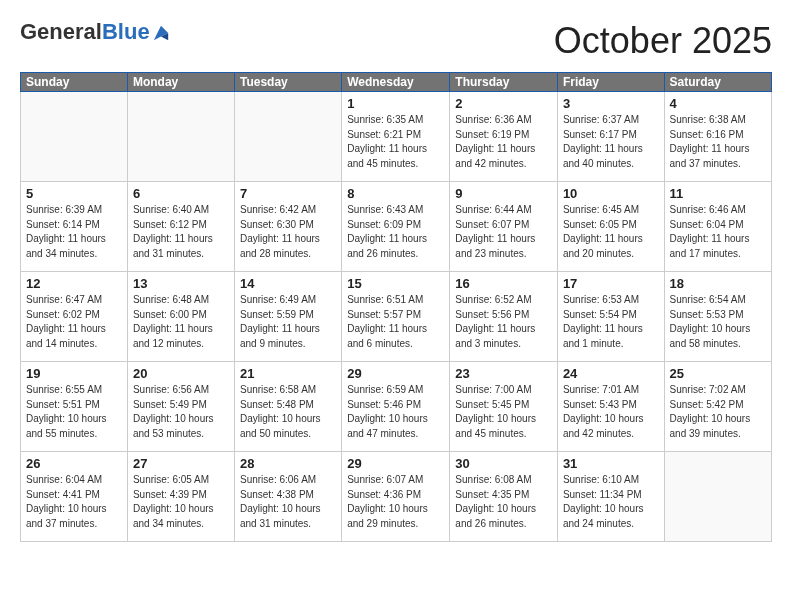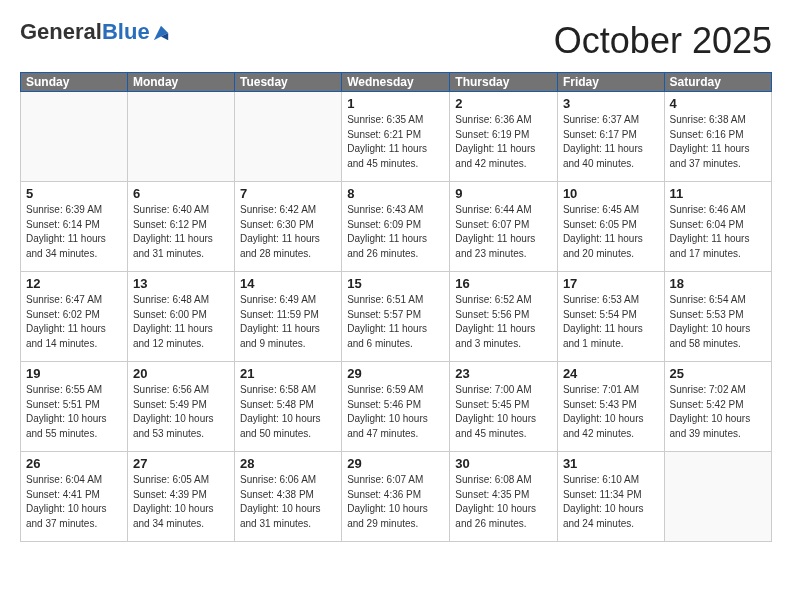--- a/index.html
+++ b/index.html
@@ -214,21 +214,21 @@
         <td>
           <div class="day-num">13</div>
           <div class="day-info">Sunrise: 6:48 AM
 Sunset: 6:00 PM
 Daylight: 11 hours
 and 12 minutes.</div>
         </td>
         <td>
           <div class="day-num">14</div>
           <div class="day-info">Sunrise: 6:49 AM
-Sunset: 11:59 PM
+Sunset: 5:59 PM
 Daylight: 11 hours
 and 9 minutes.</div>
         </td>
         <td>
           <div class="day-num">15</div>
           <div class="day-info">Sunrise: 6:51 AM
 Sunset: 5:57 PM
 Daylight: 11 hours
 and 6 minutes.</div>
         </td>

